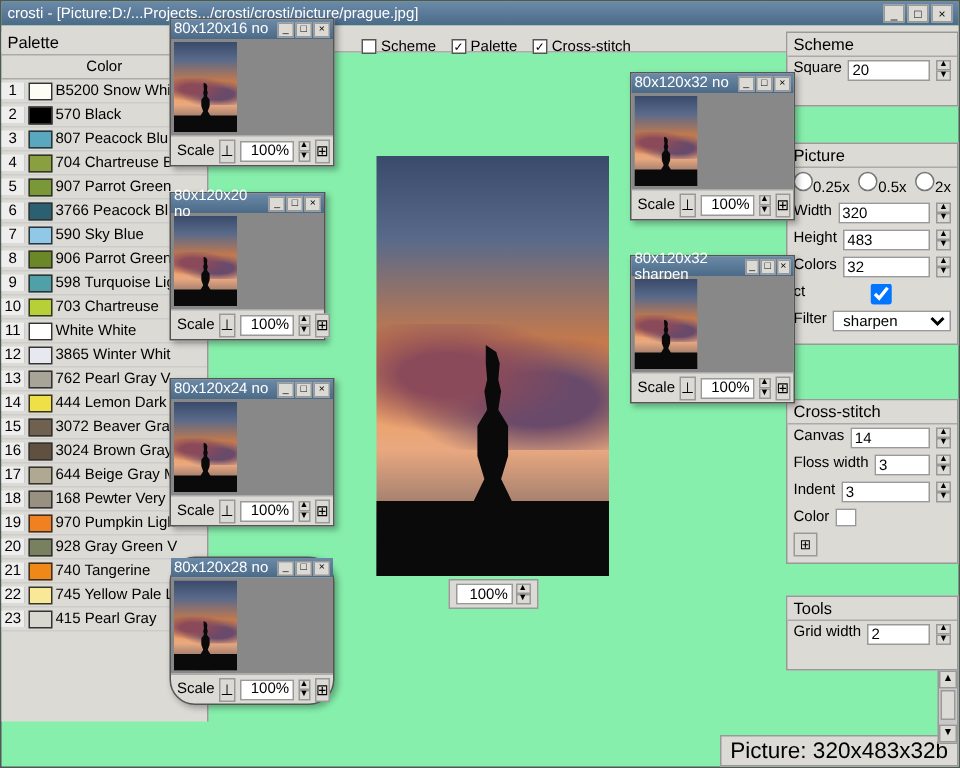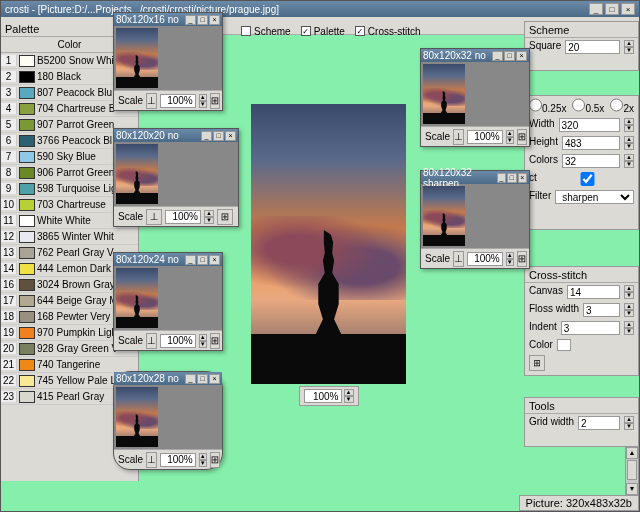--- a/index.html
+++ b/index.html
@@ -3,21 +3,21 @@
 <meta charset="utf-8">
 <style>
 *{box-sizing:border-box;margin:0;padding:0;font-family:sans-serif;font-size:10px}
 body{width:640px;height:512px;background:#878787;overflow:hidden;position:relative}
 .mainwin{position:absolute;left:0;top:0;width:640px;height:512px;background:#86efac;border:1px solid #555}
 .titlebar{height:16px;background:linear-gradient(#6a8aa8,#4a6a88);display:flex;align-items:center;padding:0 4px;color:#fff}
 .titlebar .spacer{flex:1}
 .tbtn{width:14px;height:12px;background:#dcdad5;border:1px solid #999;margin-left:2px;display:flex;align-items:center;justify-content:center;color:#000;font-size:8px}
 .menubar{height:18px;background:#dcdad5;display:flex;align-items:center;padding:0 4px;gap:12px;border-bottom:1px solid #aaa}
 .menubar span{font-size:11px}
-.statusbar{position:absolute;bottom:0;right:0;background:#dcdad5;border:1px solid #999;padding:1px 6px;font-size:11px}
+.statusbar{position:absolute;bottom:0;right:0;background:#dcdad5;border:1px solid #999;padding:1px 6px;font-size:15px}
 
 .palette{position:absolute;left:0;top:20px;width:138px;height:460px;background:#dcdad5;border-right:1px solid #999;z-index:5}
 .palette .hdr{height:16px;border-bottom:1px solid #aaa;padding:2px 4px;font-size:11px}
 .palette .colh{height:16px;border-bottom:1px solid #aaa;display:flex;align-items:center;justify-content:center;font-size:10px}
 .prow{height:16px;display:flex;align-items:center;border-bottom:1px solid #ccc}
 .prow .n{width:16px;text-align:center;background:#eee;border-right:1px solid #ccc}
 .prow .sw{width:16px;height:12px;margin:0 2px;border:1px solid #333}
 .prow .lbl{flex:1;overflow:hidden;white-space:nowrap;font-size:10px}
 
 .rpanel{position:absolute;right:0;width:115px;background:#dcdad5;border:1px solid #999;z-index:6}
@@ -98,21 +98,21 @@
     <div class="colh">Color</div>
     <div id="palette-rows">
         <div class="prow">
           <div class="n">1</div>
           <div class="sw" style="background:#fdfdf6"></div>
           <div class="lbl">B5200 Snow Whi</div>
         </div>
         <div class="prow">
           <div class="n">2</div>
           <div class="sw" style="background:#000000"></div>
-          <div class="lbl">180 Black</div>
+          <div class="lbl">570 Black</div>
         </div>
         <div class="prow">
           <div class="n">3</div>
           <div class="sw" style="background:#5aa8c0"></div>
           <div class="lbl">807 Peacock Blu</div>
         </div>
         <div class="prow">
           <div class="n">4</div>
           <div class="sw" style="background:#8aa040"></div>
           <div class="lbl">704 Chartreuse B</div>
@@ -161,20 +161,25 @@
           <div class="n">13</div>
           <div class="sw" style="background:#a8a498"></div>
           <div class="lbl">762 Pearl Gray V</div>
         </div>
         <div class="prow">
           <div class="n">14</div>
           <div class="sw" style="background:#f0e048"></div>
           <div class="lbl">444 Lemon Dark</div>
         </div>
         <div class="prow">
+          <div class="n">15</div>
+          <div class="sw" style="background:#706050"></div>
+          <div class="lbl">3072 Beaver Gra</div>
+        </div>
+        <div class="prow">
           <div class="n">16</div>
           <div class="sw" style="background:#605040"></div>
           <div class="lbl">3024 Brown Gray</div>
         </div>
         <div class="prow">
           <div class="n">17</div>
           <div class="sw" style="background:#b0a890"></div>
           <div class="lbl">644 Beige Gray M</div>
         </div>
         <div class="prow">
@@ -216,20 +221,21 @@
         <label>Square</label>
         <input value="20" style="">
         <div class="stepbtns">
           <div>▲</div>
           <div>▼</div>
         </div>
       </div>
   </div>
 
   <div class="rpanel" style="top:94px;height:135px">
+    <div class="hdr">Picture</div>
     <div class="rfield" style="gap:6px">
       <label><input type="radio" style=""><span>0.25x</span></label>
       <label><input type="radio" style=""><span>0.5x</span></label>
       <label><input type="radio" style=""><span>2x</span></label>
       <label><input type="radio" style=""></label>
     </div>
     <div class="rfield">
         <label>Width</label>
         <input value="320" style="">
         <div class="stepbtns">
@@ -354,21 +360,21 @@
         <span>Scale</span>
         <span class="iconbtn">⊥</span>
         <input value="100%" style="">
         <div class="stepbtns">
           <div>▲</div>
           <div>▼</div>
         </div>
         <span class="iconbtn">⊞</span>
       </div>
     </div>
-    <div class="fwin" style="left: 113px; top: 128px; width: 126px;">
+    <div class="fwin" style="left: 113px; top: 128px; width: 104px;">
       <div class="ft">
         <span>80x120x20 no</span>
         <span class="spacer"></span>
         <div class="fb">_</div>
         <div class="fb">□</div>
         <div class="fb">×</div>
       </div>
       <div class="fimg">
         <div class="thumb">
           <div class="sky"></div>

